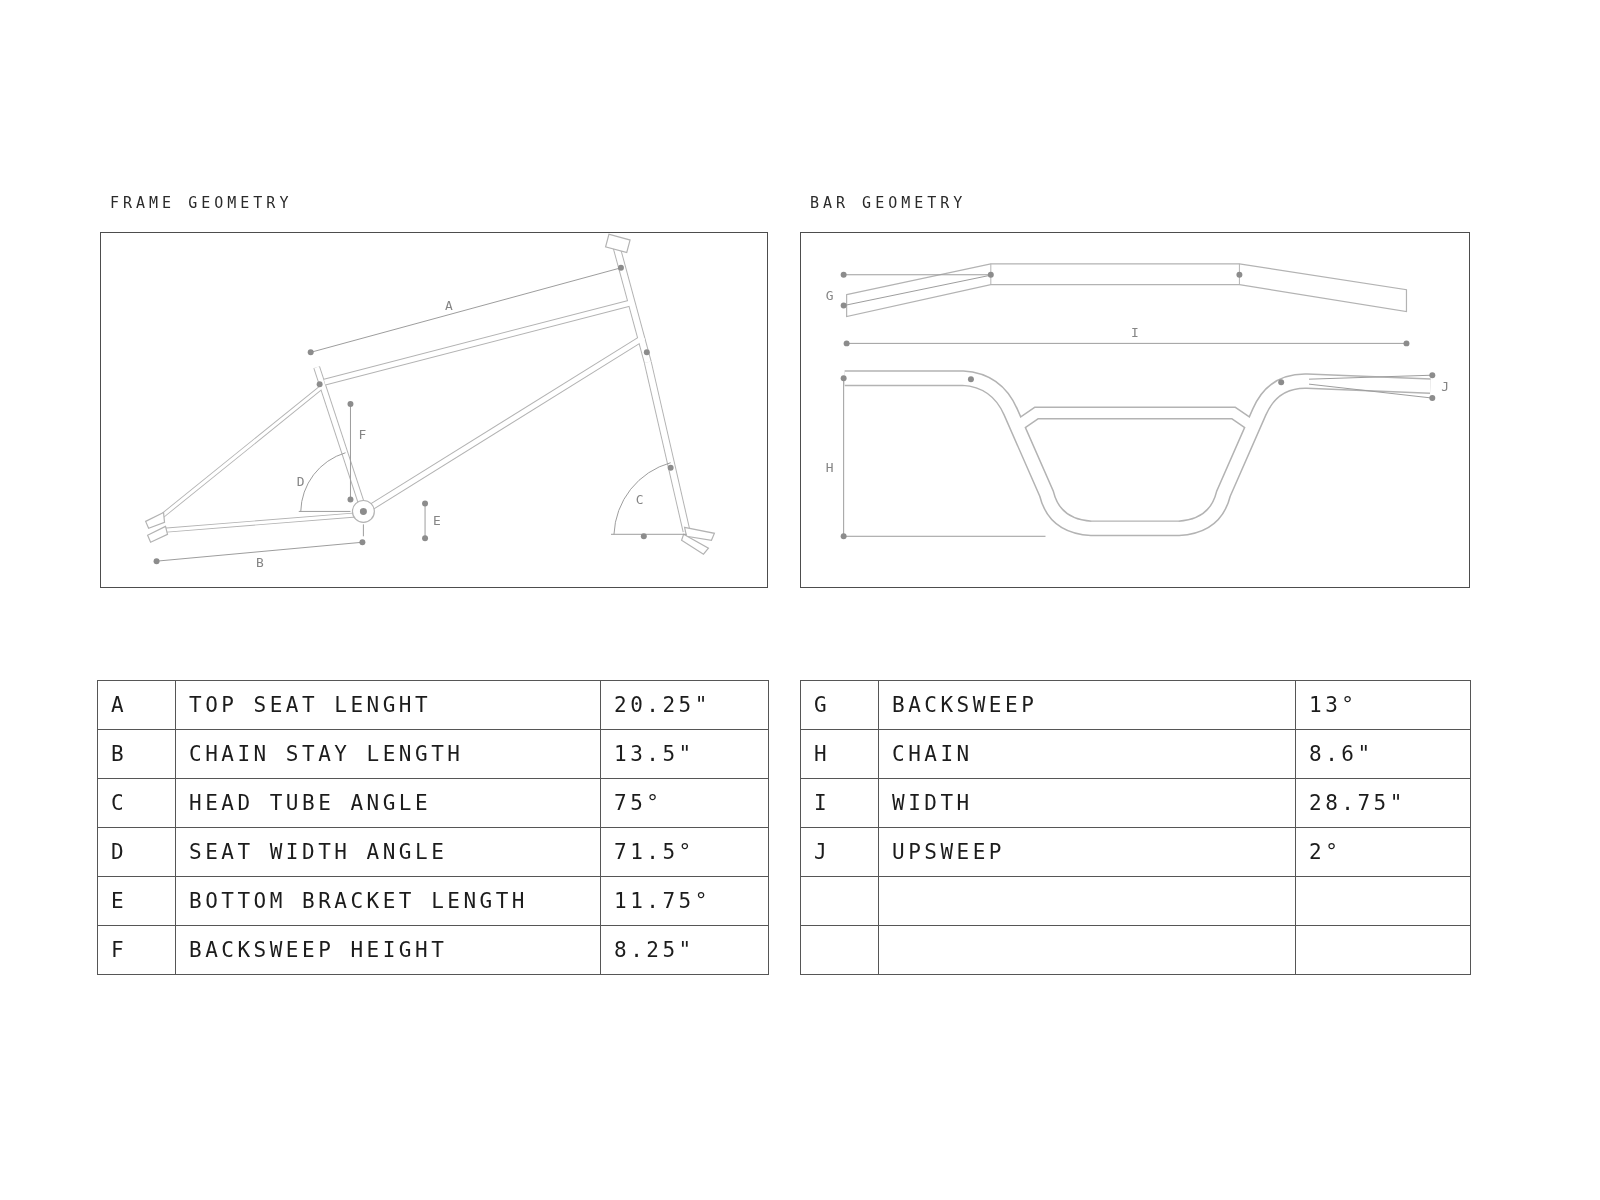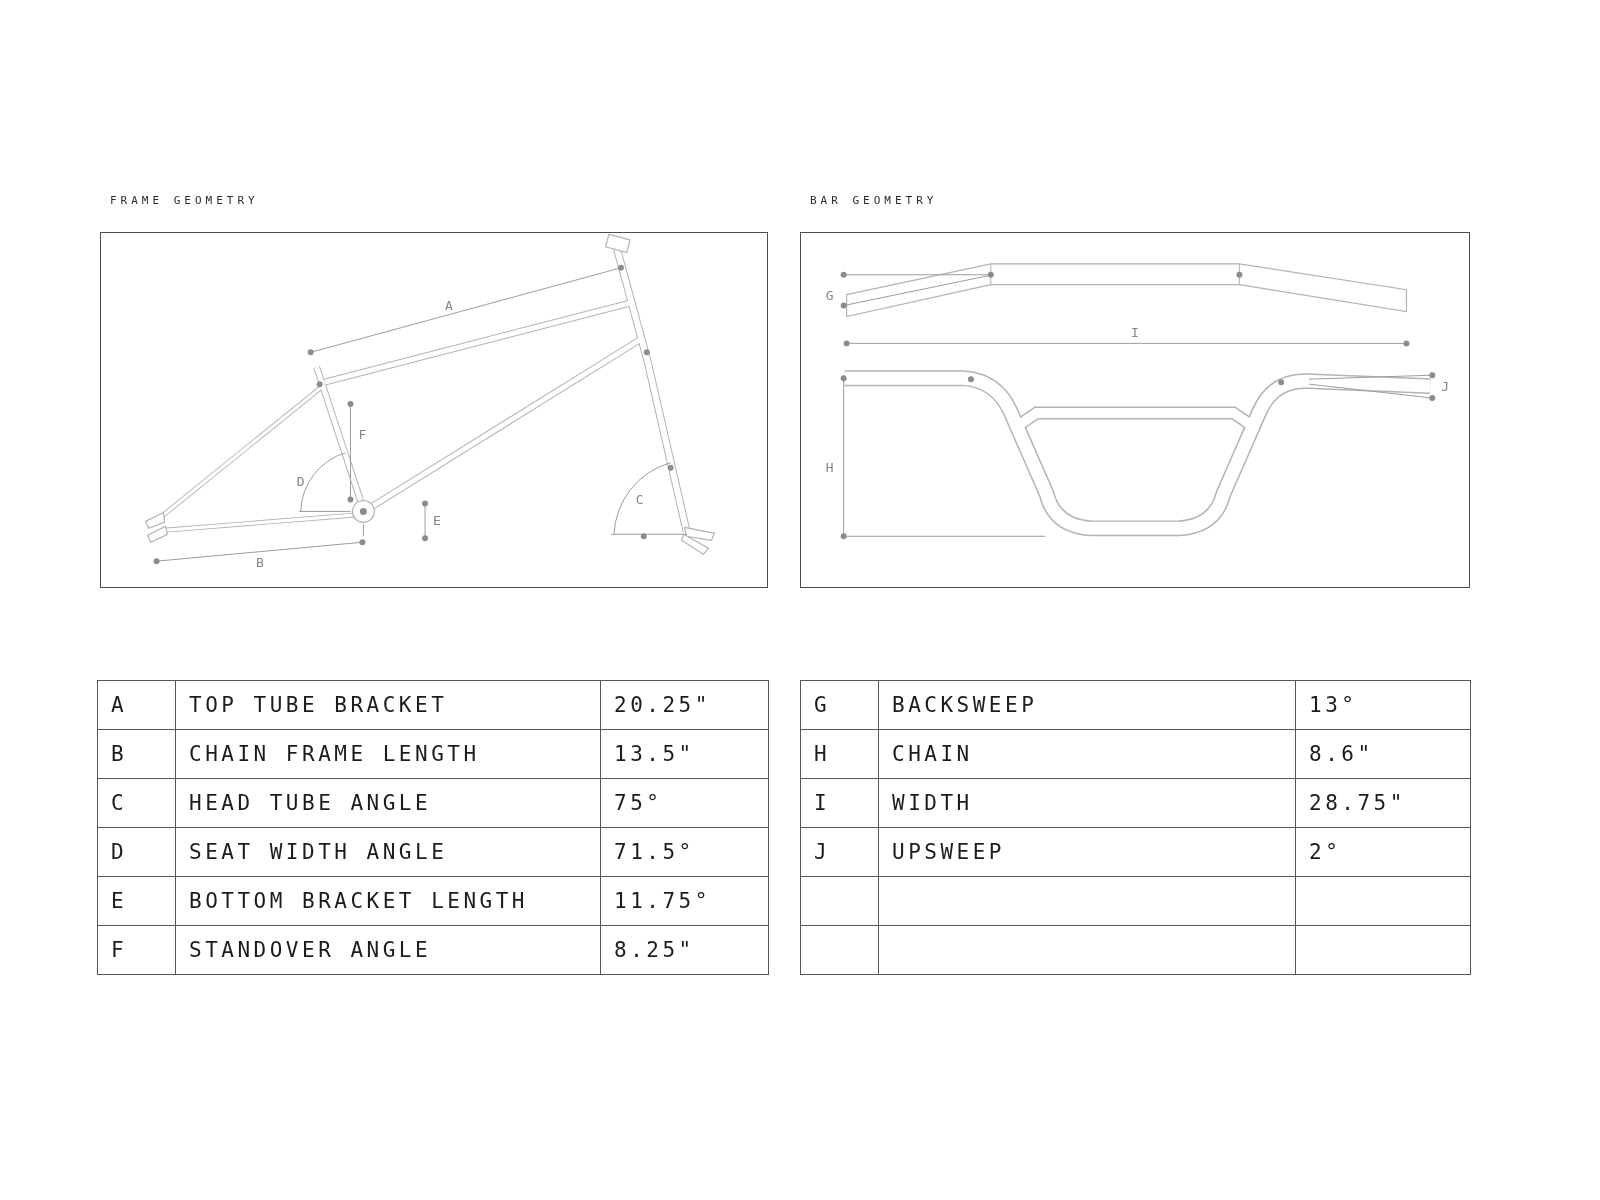--- a/index.html
+++ b/index.html
@@ -2,21 +2,21 @@
 <html><head>
 <meta charset="utf-8">
 <style>
   * { margin:0; padding:0; box-sizing:border-box; }
   html,body { background:#ffffff; }
   body {
     width:1600px; height:1200px; position:relative;
     font-family:"DejaVu Sans Mono", monospace;
   }
   .section-title {
-    position:absolute; font-size:11px; letter-spacing:4px; color:#2b2b2b;
+    position:absolute; font-size:15px; letter-spacing:4px; color:#2b2b2b;
     white-space:nowrap;
   }
   #frame-title { left:110px; top:194px; }
   #bar-title   { left:810px; top:194px;text-align:right; }
 
   .diagram-box {
     position:absolute; border:1px solid #4d4d4d; background:#fff;
   }
   #frame-box { left:100px; top:232px; width:668px; height:356px; }
   #bar-box   { left:800px; top:232px; width:670px; height:356px; }
@@ -174,46 +174,46 @@
 
 <table class="spec-table" id="frame-table">
   <colgroup>
       <col class="c-key">
       <col class="c-name">
       <col class="c-value">
     </colgroup>
   <tbody>
     <tr>
       <td>A</td>
-      <td>TOP TUBE BRACKET</td>
+      <td>TOP SEAT LENGHT</td>
       <td>20.25"</td>
     </tr>
     <tr>
       <td>B</td>
-      <td>CHAIN FRAME LENGTH</td>
+      <td>CHAIN STAY LENGTH</td>
       <td>13.5"</td>
     </tr>
     <tr>
       <td>C</td>
       <td>HEAD TUBE ANGLE</td>
       <td>75°</td>
     </tr>
     <tr>
       <td>D</td>
       <td>SEAT WIDTH ANGLE</td>
       <td>71.5°</td>
     </tr>
     <tr>
       <td>E</td>
       <td>BOTTOM BRACKET LENGTH</td>
       <td>11.75°</td>
     </tr>
     <tr>
       <td>F</td>
-      <td>STANDOVER ANGLE</td>
+      <td>BACKSWEEP HEIGHT</td>
       <td>8.25"</td>
     </tr>
   </tbody>
 </table>
 
 <table class="spec-table" id="bar-table">
   <colgroup>
       <col class="c-key">
       <col class="c-name">
       <col class="c-value">

